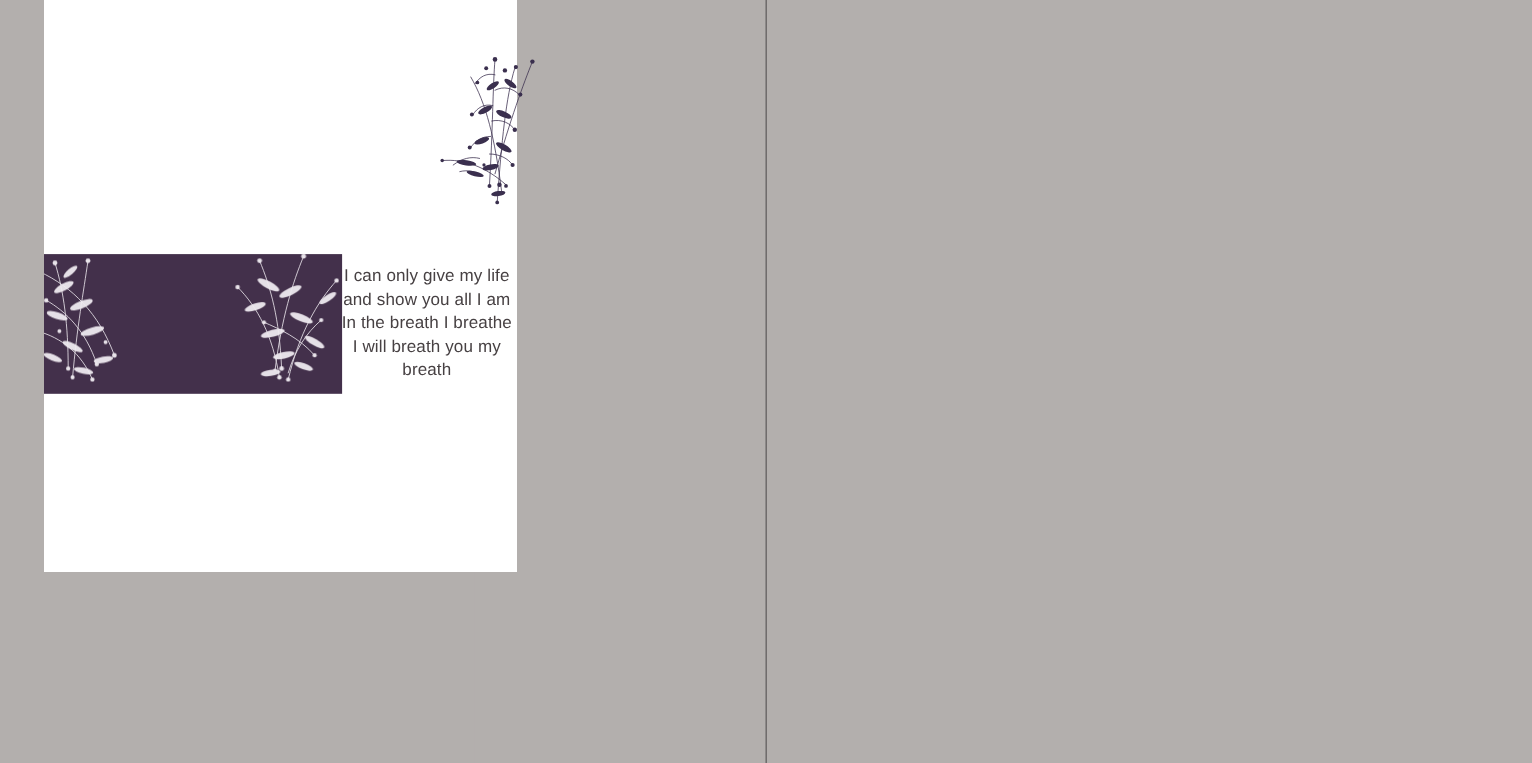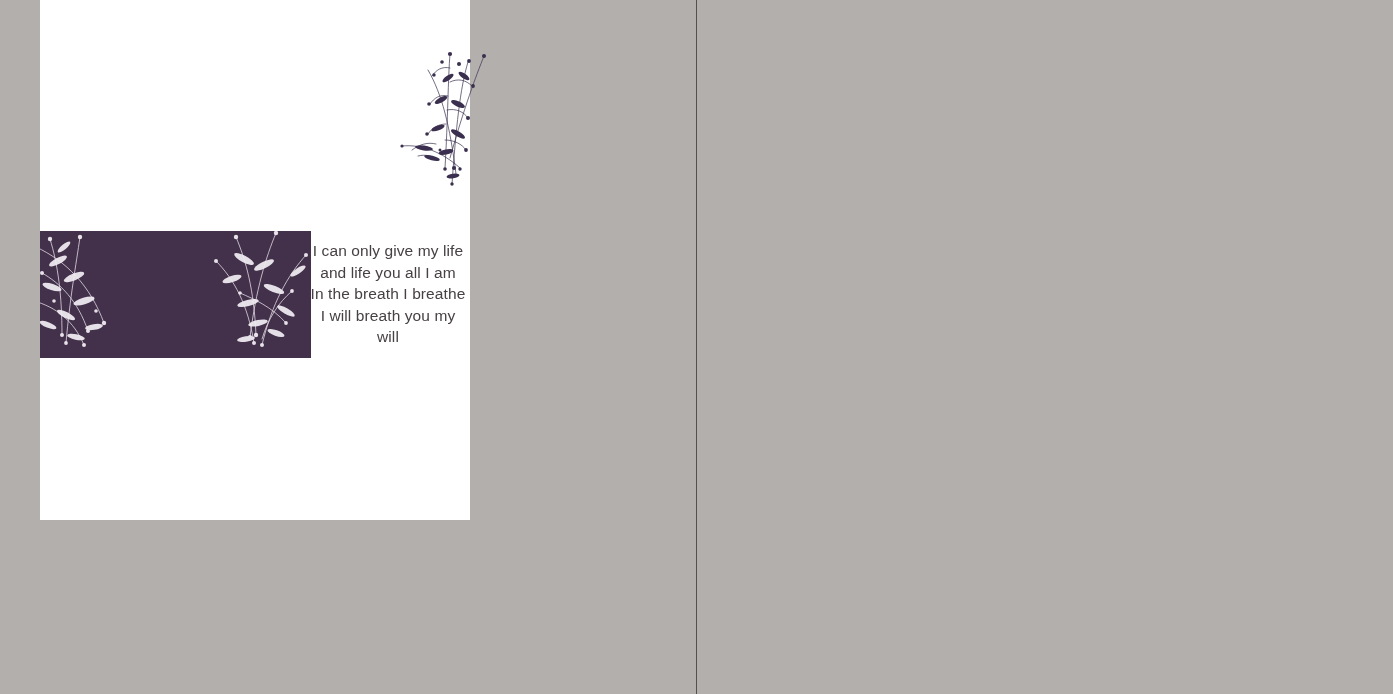--- a/index.html
+++ b/index.html
@@ -215,20 +215,20 @@
           <circle cx="222" cy="114" r="2.0"></circle>
           <circle cx="246" cy="92" r="1.9"></circle>
           <circle cx="252" cy="60" r="1.9"></circle>
           <circle cx="200" cy="62" r="1.8"></circle>
         </g>
       </svg>
     </div>
 
     <div class="poem">
       <span class="line">I can only give my life</span>
-      <span class="line">and life you all I am</span>
+      <span class="line">and show you all I am</span>
       <span class="line">In the breath I breathe</span>
       <span class="line">I will breath you my</span>
-      <span class="line">will</span>
+      <span class="line">breath</span>
     </div>
 
   </div>
 </div>
 
 </body></html>

